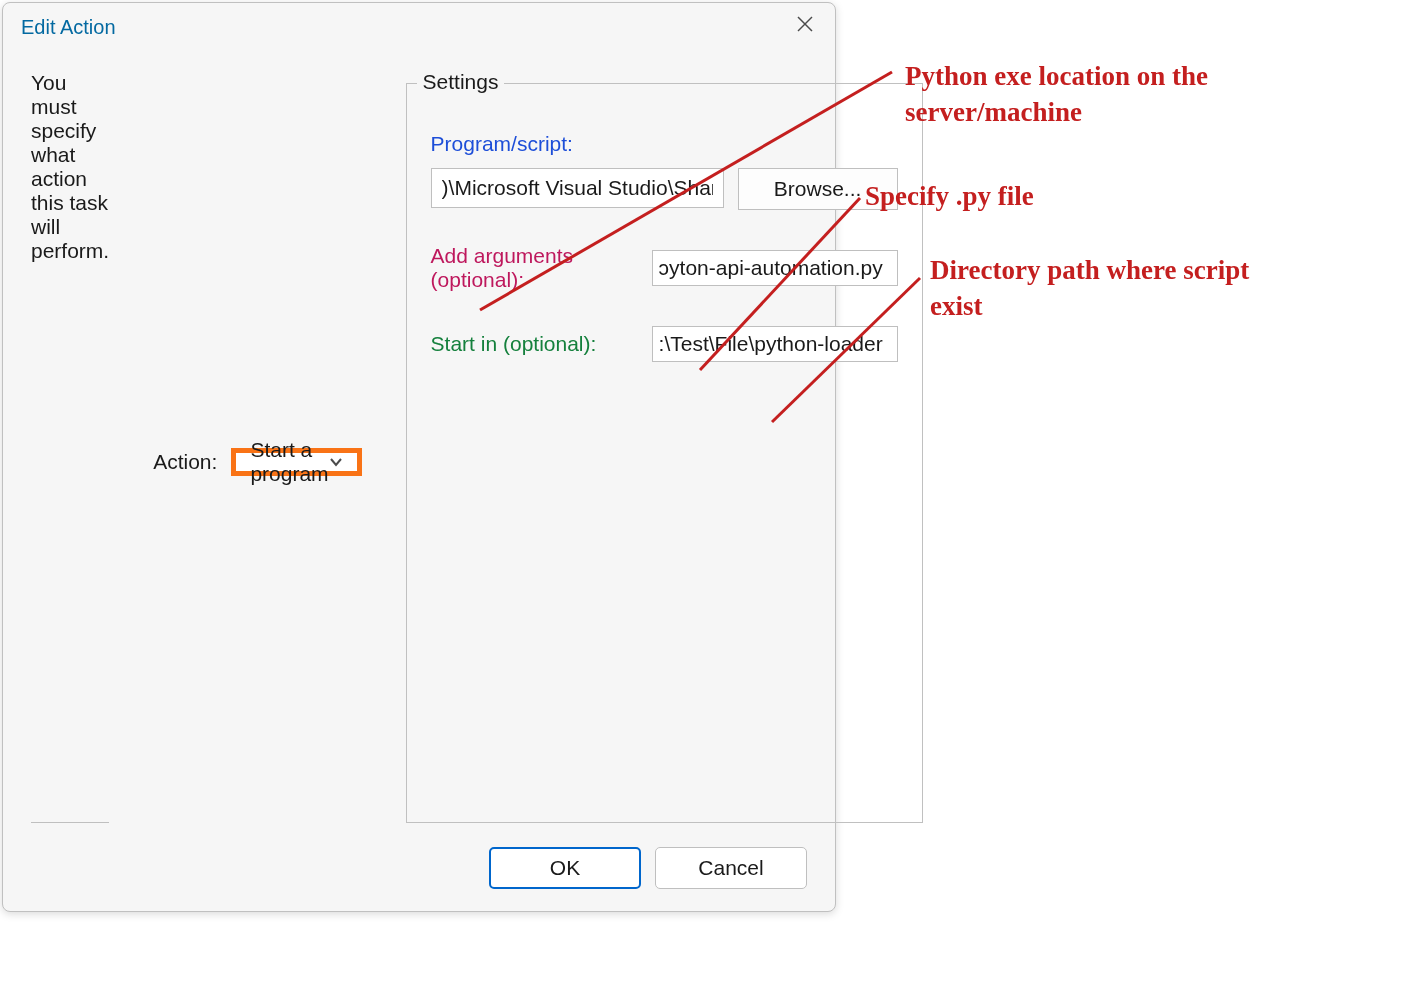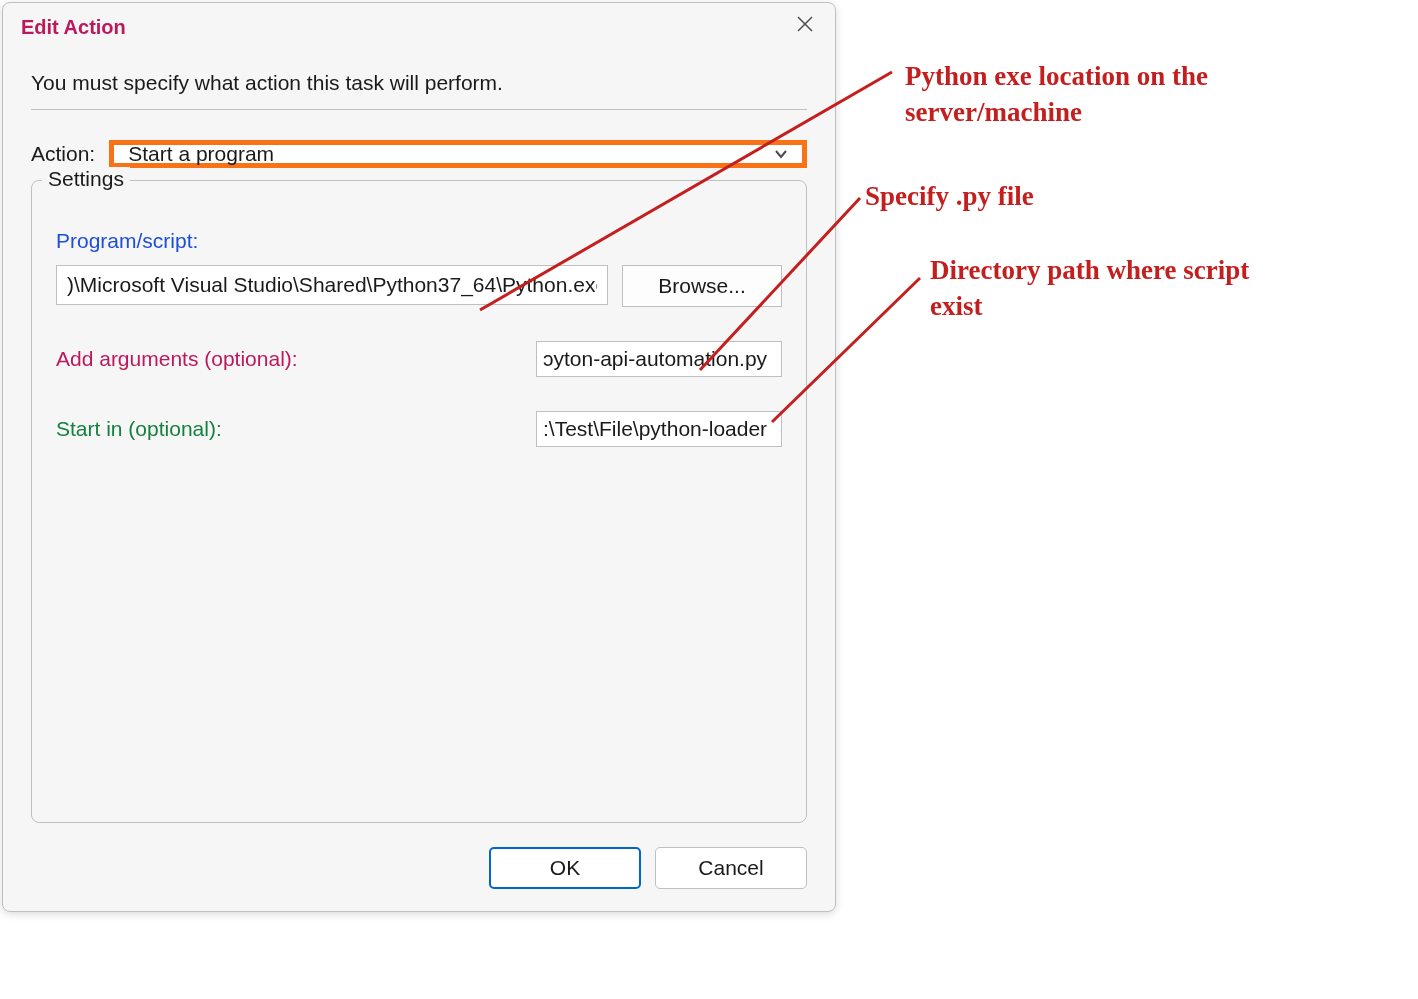--- a/index.html
+++ b/index.html
@@ -24,38 +24,39 @@
   }
   .titlebar {
     display: flex;
     align-items: center;
     justify-content: space-between;
     height: 48px;
     padding: 0 10px 0 18px;
   }
   .titlebar .title {
     font-size: 20px;
-    color: #be185d;
-    font-weight: 700;
+    color: #0369a1;
+    font-weight: 400;
   }
   .close-btn {
     width: 40px; height: 40px;
     display: flex; align-items: center; justify-content: center;
     color: #3f3f3f;
     font-size: 22px;
     background: transparent;
     border: none;
     cursor: pointer;
   }
   .close-btn svg { width: 20px; height: 20px; stroke: #4b4b4b; stroke-width: 1.5; }
   .body {
     padding: 20px 28px 10px 28px;
     flex: 1;
     display: flex;
-    flex-direction: column;
+    flex-direction: row;
+    gap: 44px;
   }
   .instruction {
     font-size: 21px;
     color: #1a1a1a;
     padding-bottom: 14px;
     border-bottom: 1px solid #bfbfbf;
   }
   .action-row {
     display: flex;
     align-items: center;
@@ -76,21 +77,21 @@
     justify-content: space-between;
     padding: 0 14px;
     font-size: 21px;
     color: #1a1a1a;
     cursor: pointer;
   }
   .action-select .chev svg { width: 14px; height: 14px; stroke: #4b4b4b; stroke-width: 2; fill: none; }
   .fieldset {
     margin-top: 12px;
     border: 1px solid #c0c0c0;
-    border-radius: 8px;
+    border-radius: 0;
     padding: 18px 24px 24px 24px;
     position: relative;
     flex: 1;
   }
   .fieldset .legend {
     position: absolute;
     top: -14px;
     left: 10px;
     background: #f6f6f6;
     padding: 0 6px;

